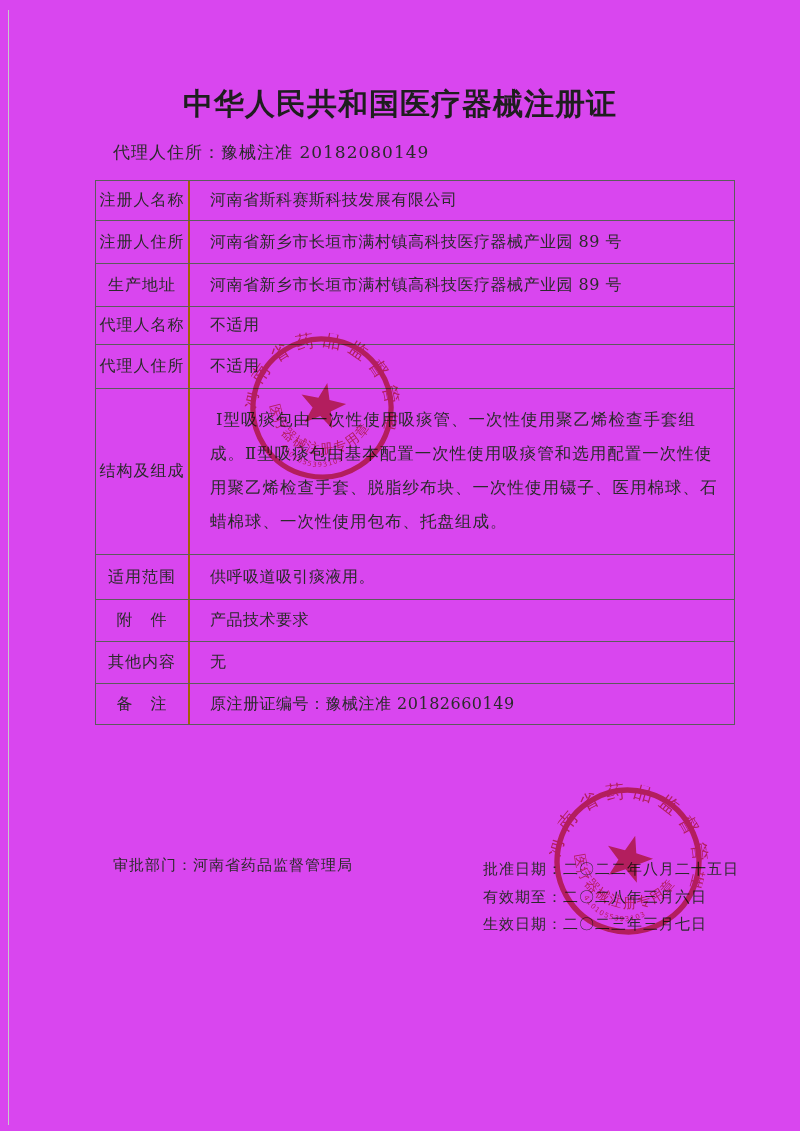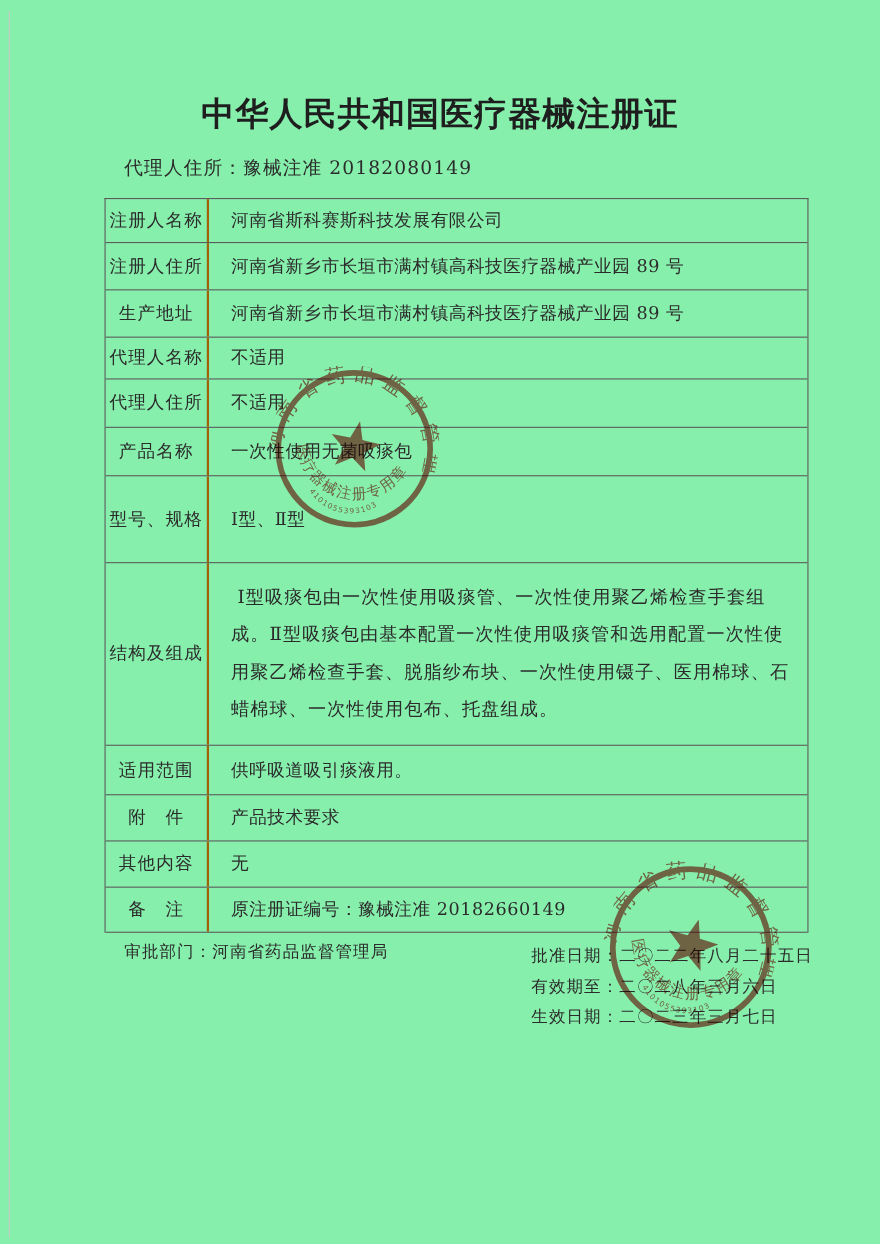--- a/index.html
+++ b/index.html
@@ -1,17 +1,17 @@
 <!DOCTYPE html>
 <html><head>
 <meta charset="utf-8">
 <style>
   html,body{margin:0;padding:0;background:#ffffff;}
   .page{
-    position:relative;width:800px;height:1131px;background:#86efac;
+    position:relative;width:800px;height:1131px;background:#d946ef;
     font-family:"DejaVu Serif","Liberation Serif",serif;color:#2b2b2b;overflow:hidden;
   }
   .scan-edge{position:absolute;left:8px;top:10px;width:1px;height:1115px;background:#c9c9c9;}
   .title{
     position:absolute;left:0;top:84px;width:100%;margin:0;text-align:center;
     font-size:30px;font-weight:bold;letter-spacing:1px;color:#1e1e1e;
   }
   .reg-line{position:absolute;left:113px;top:141px;font-size:17px;letter-spacing:1px;}
   .cert-table{
     position:absolute;left:95px;top:180px;width:640px;
@@ -58,28 +58,20 @@
       <div class="cell label">生产地址</div>
       <div class="cell value">河南省新乡市长垣市满村镇高科技医疗器械产业园 89 号</div>
     </div>
     <div class="row r4">
       <div class="cell label">代理人名称</div>
       <div class="cell value">不适用</div>
     </div>
     <div class="row r5">
       <div class="cell label">代理人住所</div>
       <div class="cell value">不适用</div>
-    </div>
-    <div class="row r6">
-      <div class="cell label">产品名称</div>
-      <div class="cell value">一次性使用无菌吸痰包</div>
-    </div>
-    <div class="row r7">
-      <div class="cell label">型号、规格</div>
-      <div class="cell value">Ⅰ型、Ⅱ型</div>
     </div>
     <div class="row r8">
       <div class="cell label">结构及组成</div>
       <div class="cell value">Ⅰ型吸痰包由一次性使用吸痰管、一次性使用聚乙烯检查手套组成。Ⅱ型吸痰包由基本配置一次性使用吸痰管和选用配置一次性使用聚乙烯检查手套、脱脂纱布块、一次性使用镊子、医用棉球、石蜡棉球、一次性使用包布、托盘组成。</div>
     </div>
     <div class="row r9">
       <div class="cell label">适用范围</div>
       <div class="cell value">供呼吸道吸引痰液用。</div>
     </div>
     <div class="row r10">

